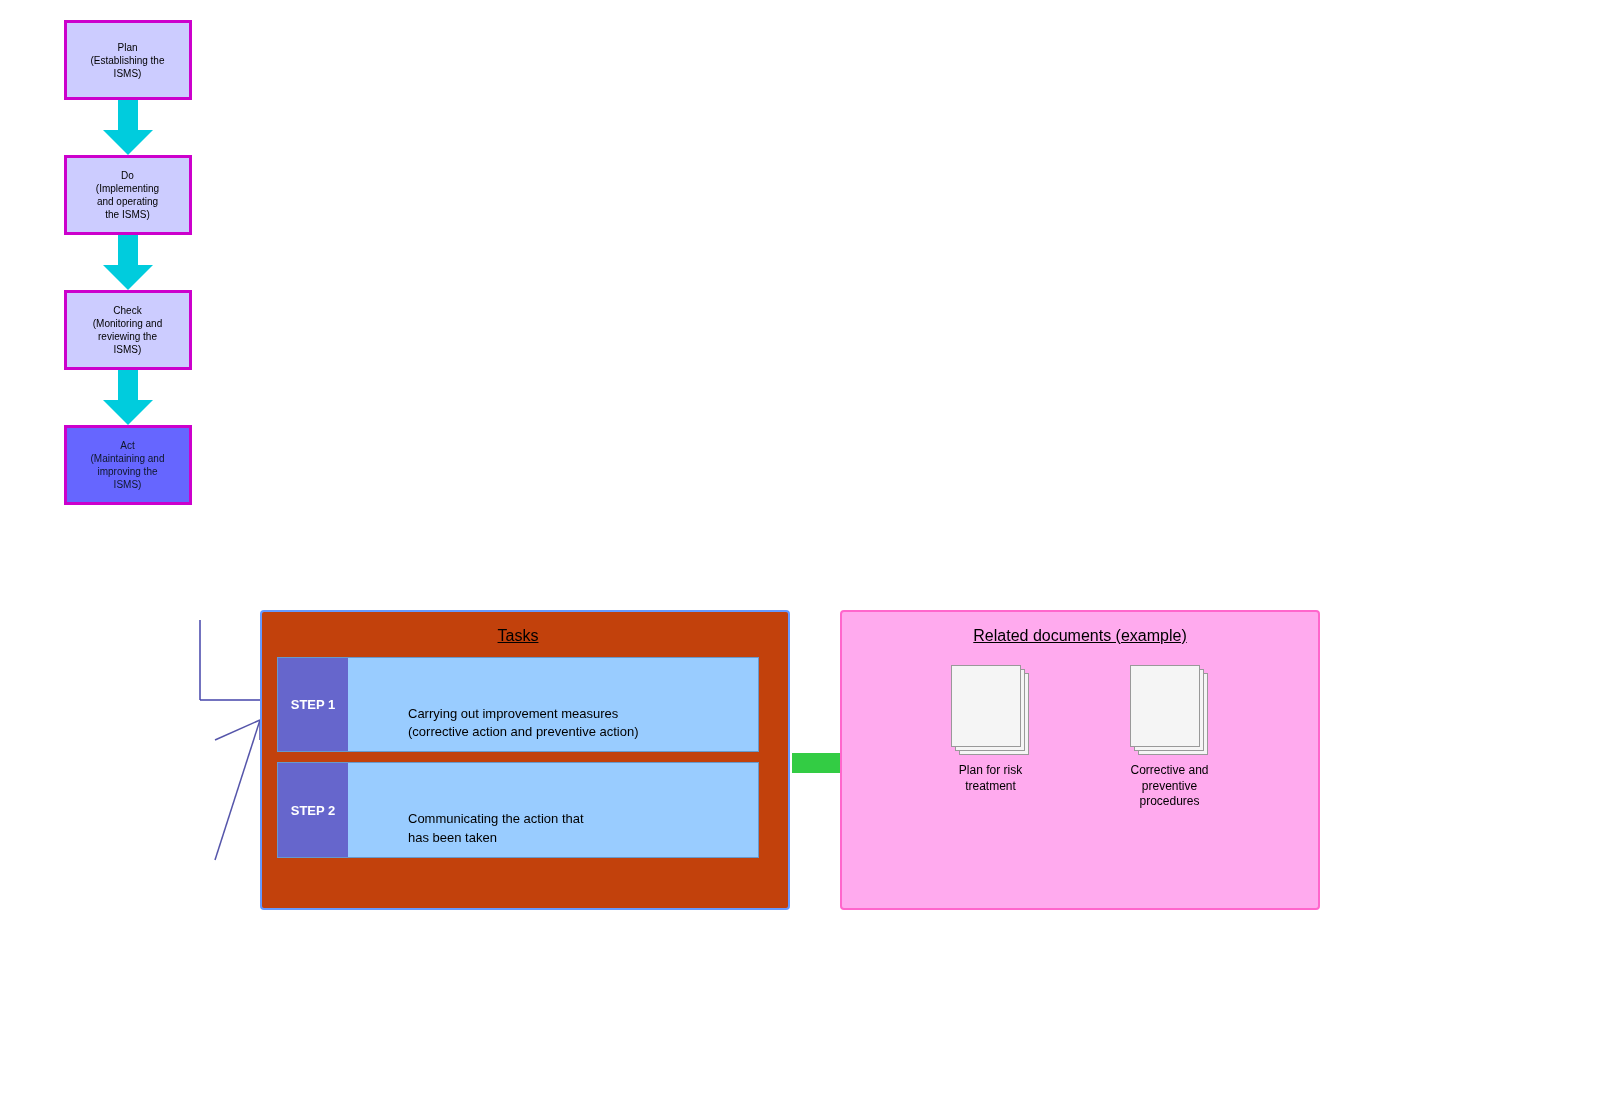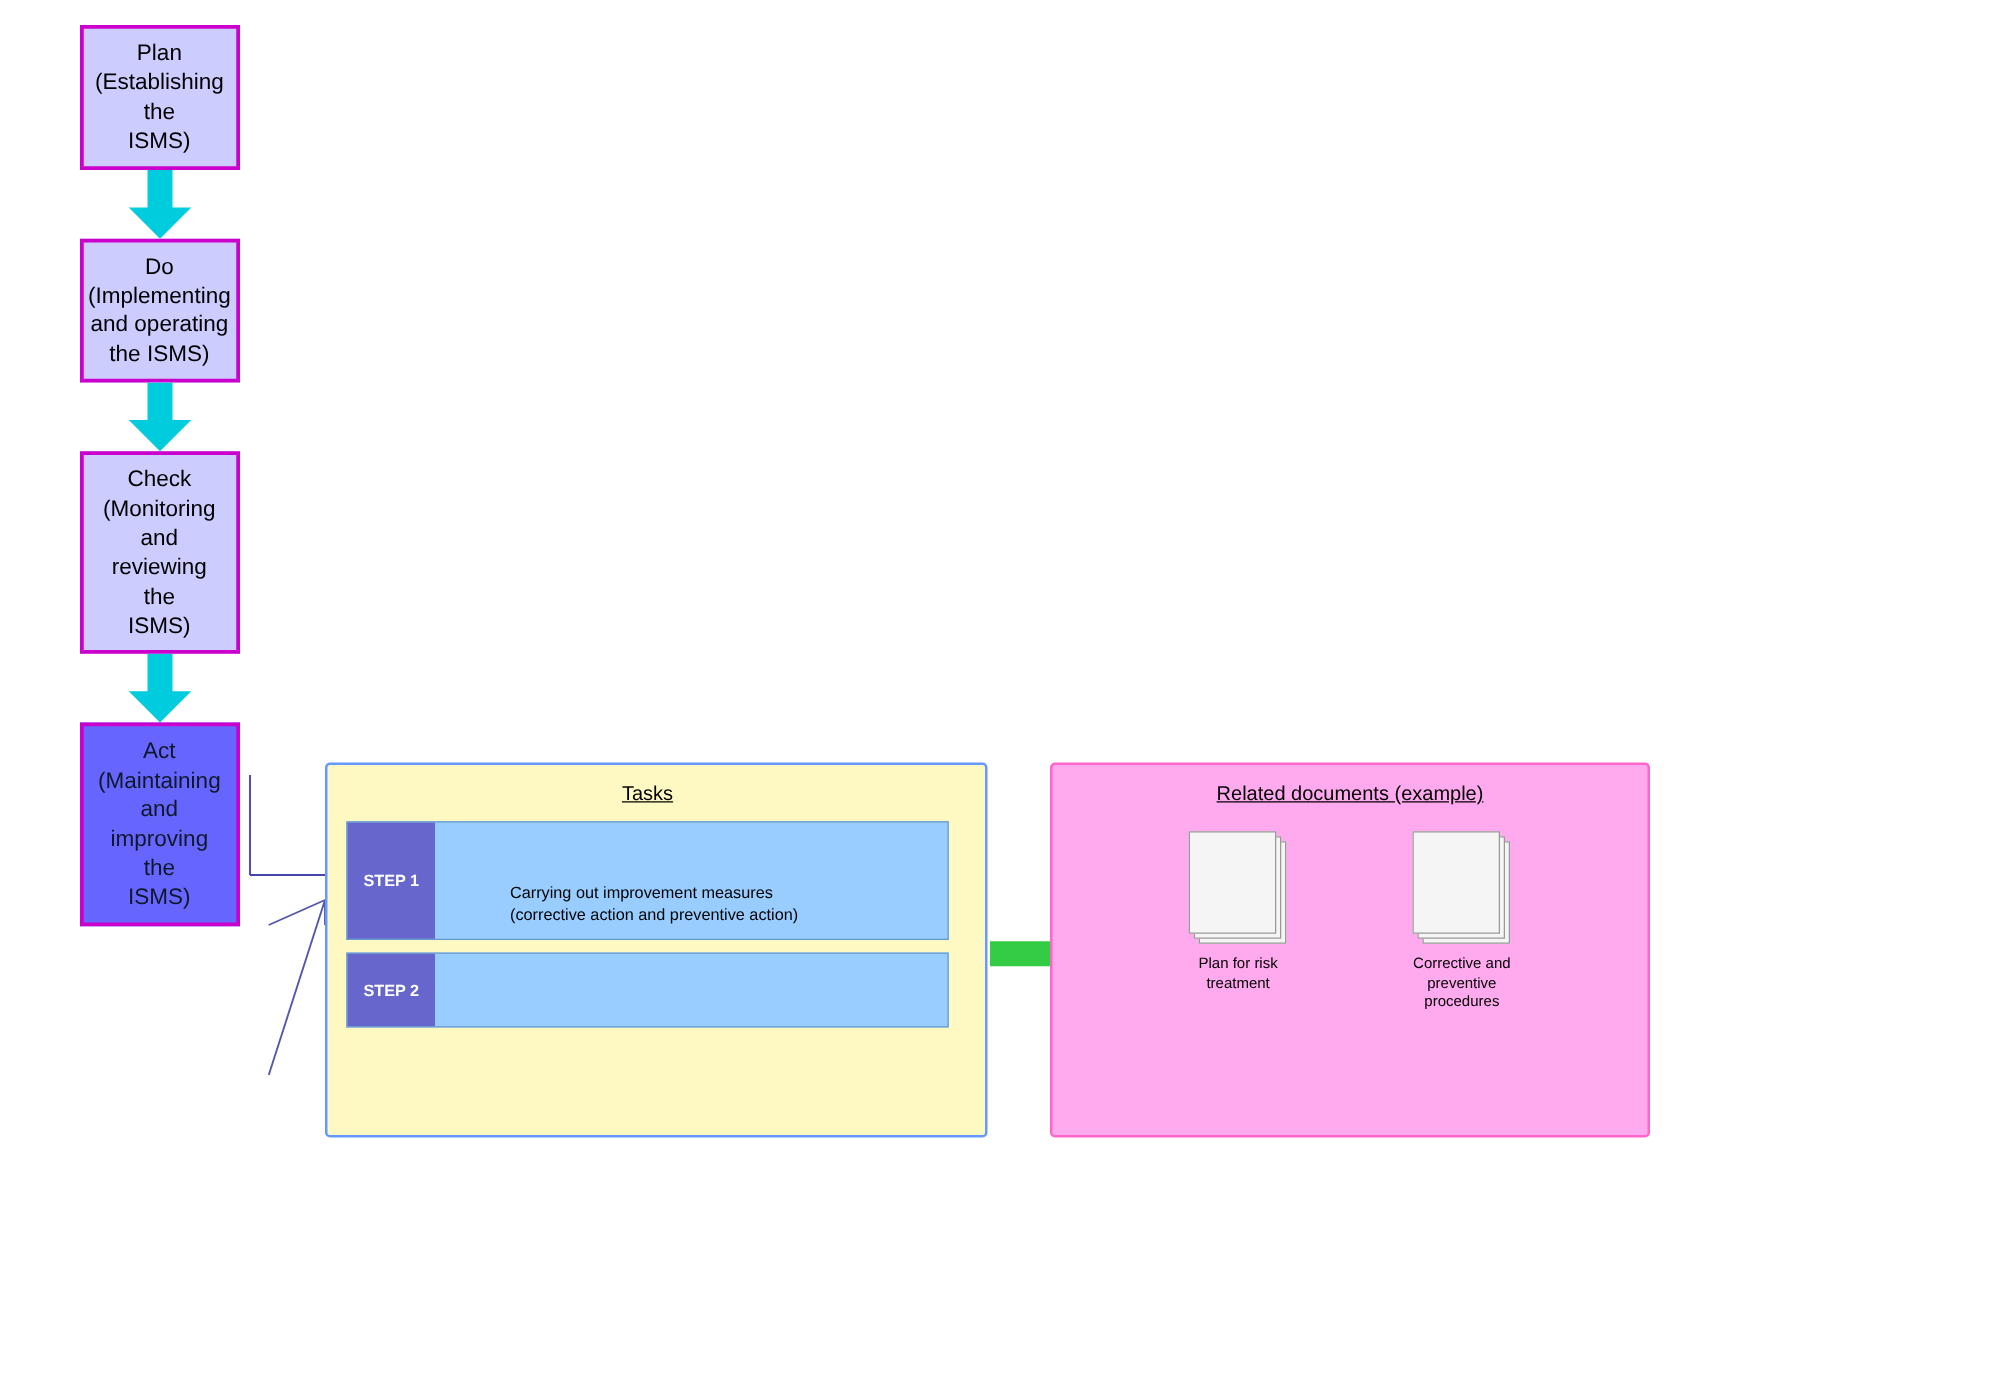--- a/index.html
+++ b/index.html
@@ -32,24 +32,24 @@
       align-items: center;
     }
 
     .pdca-box {
       width: 128px;
       min-height: 80px;
       border: 3px solid #cc00cc;
       background: #ccccff;
       text-align: center;
       padding: 8px 10px;
-      font-size: 18px;
+      font-size: 10px;
       line-height: 1.3;
       display: flex;
-      align-items: flex-end;
+      align-items: center;
       justify-content: center;
     }
 
     .pdca-box.active {
       background: #6666ff;
       color: #0f172a;
       border: 3px solid #cc00cc;
     }
 
     .arrow-svg {
@@ -57,21 +57,21 @@
       height: 55px;
     }
 
     
     .tasks-panel {
       position: absolute;
       left: 220px;
       top: 590px;
       width: 530px;
       min-height: 300px;
-      background: #fef9c3;
+      background: #c2410c;
       border: 2px solid #6699ff;
       border-radius: 4px;
       padding: 15px 29px 15px 15px;
     }
 
     .tasks-title {
       text-align: center;
       font-size: 16px;
       text-decoration: underline;
       margin-bottom: 12px;
@@ -271,20 +271,26 @@
       <div class="step-content">
         <span>
           <span>Carrying out improvement measures</span><br>
           <span>(corrective action and preventive action)</span>
         </span>
       </div>
     </div>
 
     <div class="step-row">
       <div class="step-label">STEP 2</div>
+      <div class="step-content">
+        <span>
+          <span>Communicating the action that</span><br>
+          <span>has been taken</span>
+        </span>
+      </div>
     </div>
   </div>
 
   <svg style="position:absolute; top:718px; left:752px; width:95px; height:50px;">
     <polygon points="0,15 65,15 65,5 95,25 65,45 65,35 0,35" fill="#33cc44"></polygon>
   </svg>
 
   <div class="related-panel">
     <div class="related-title">Related documents (example)</div>
 

